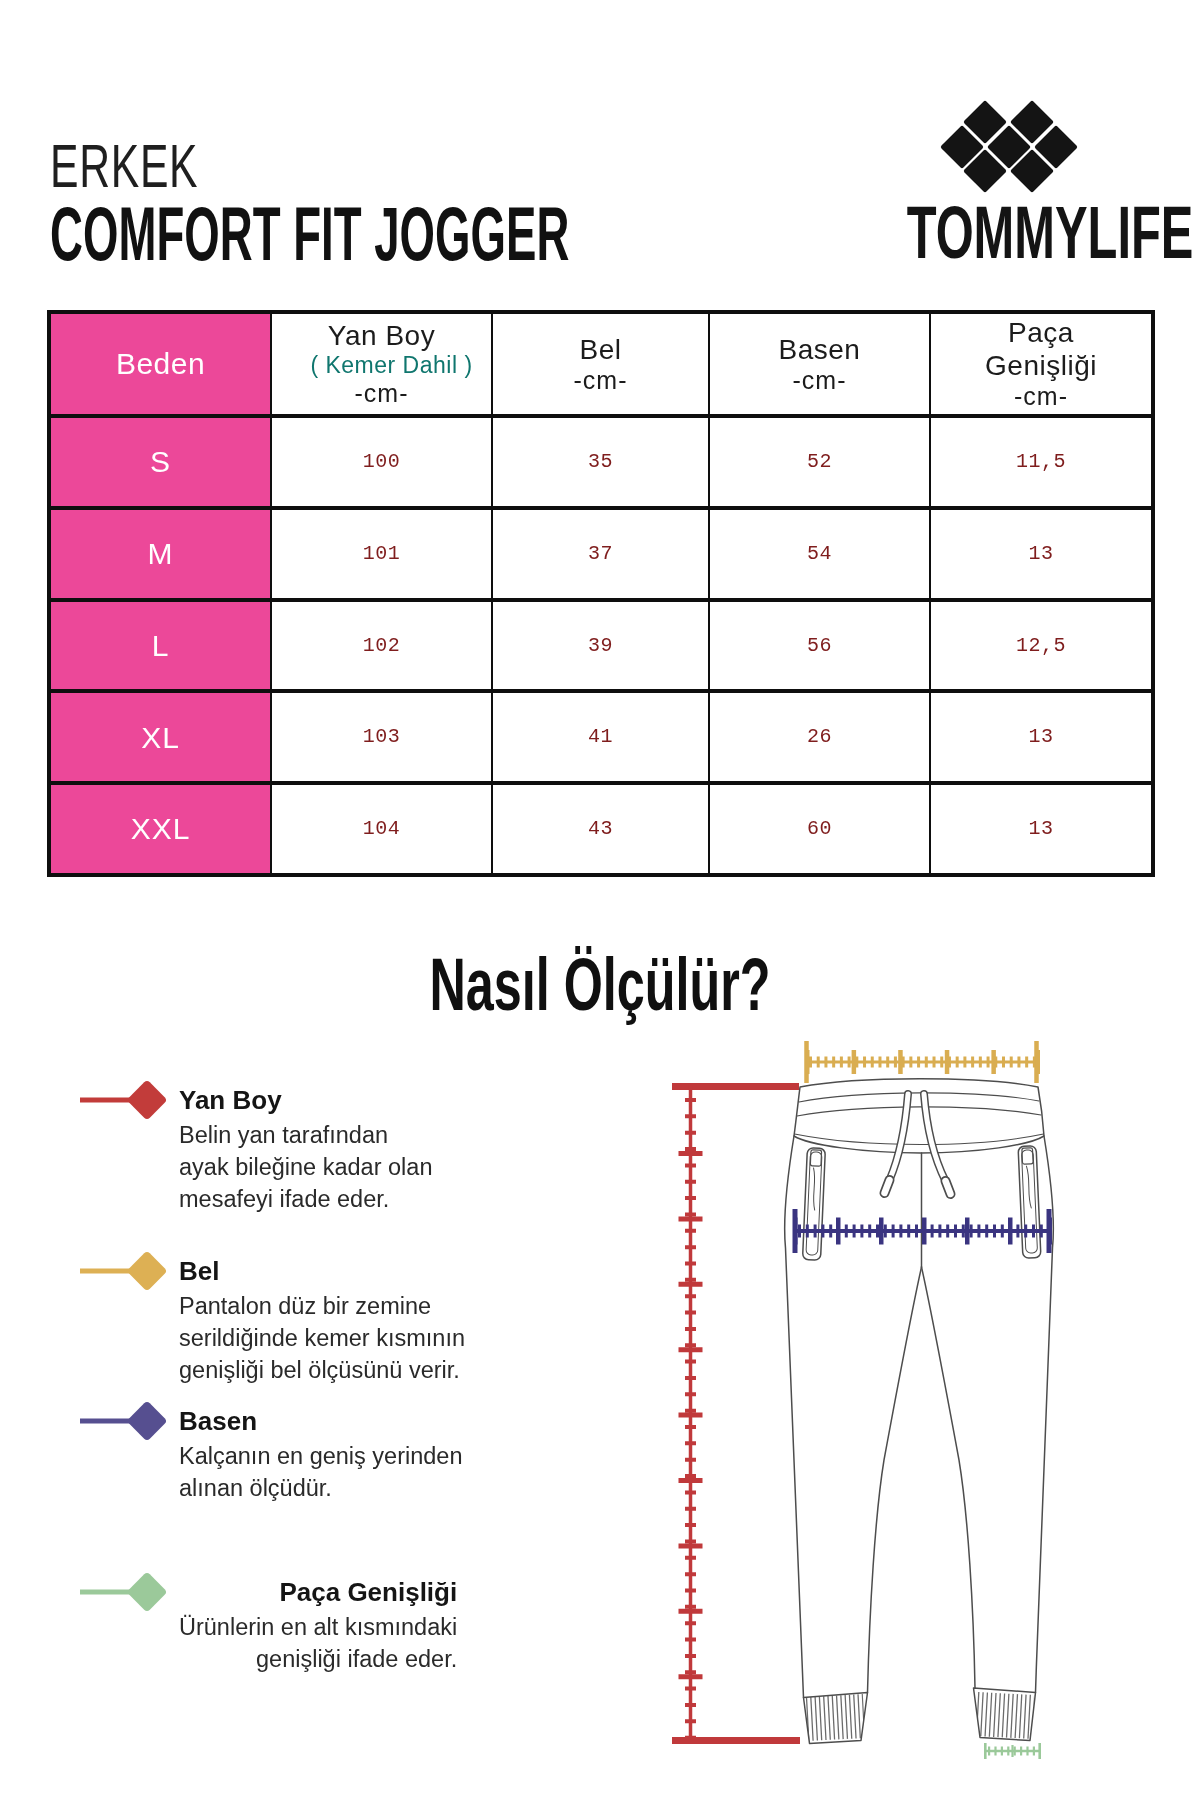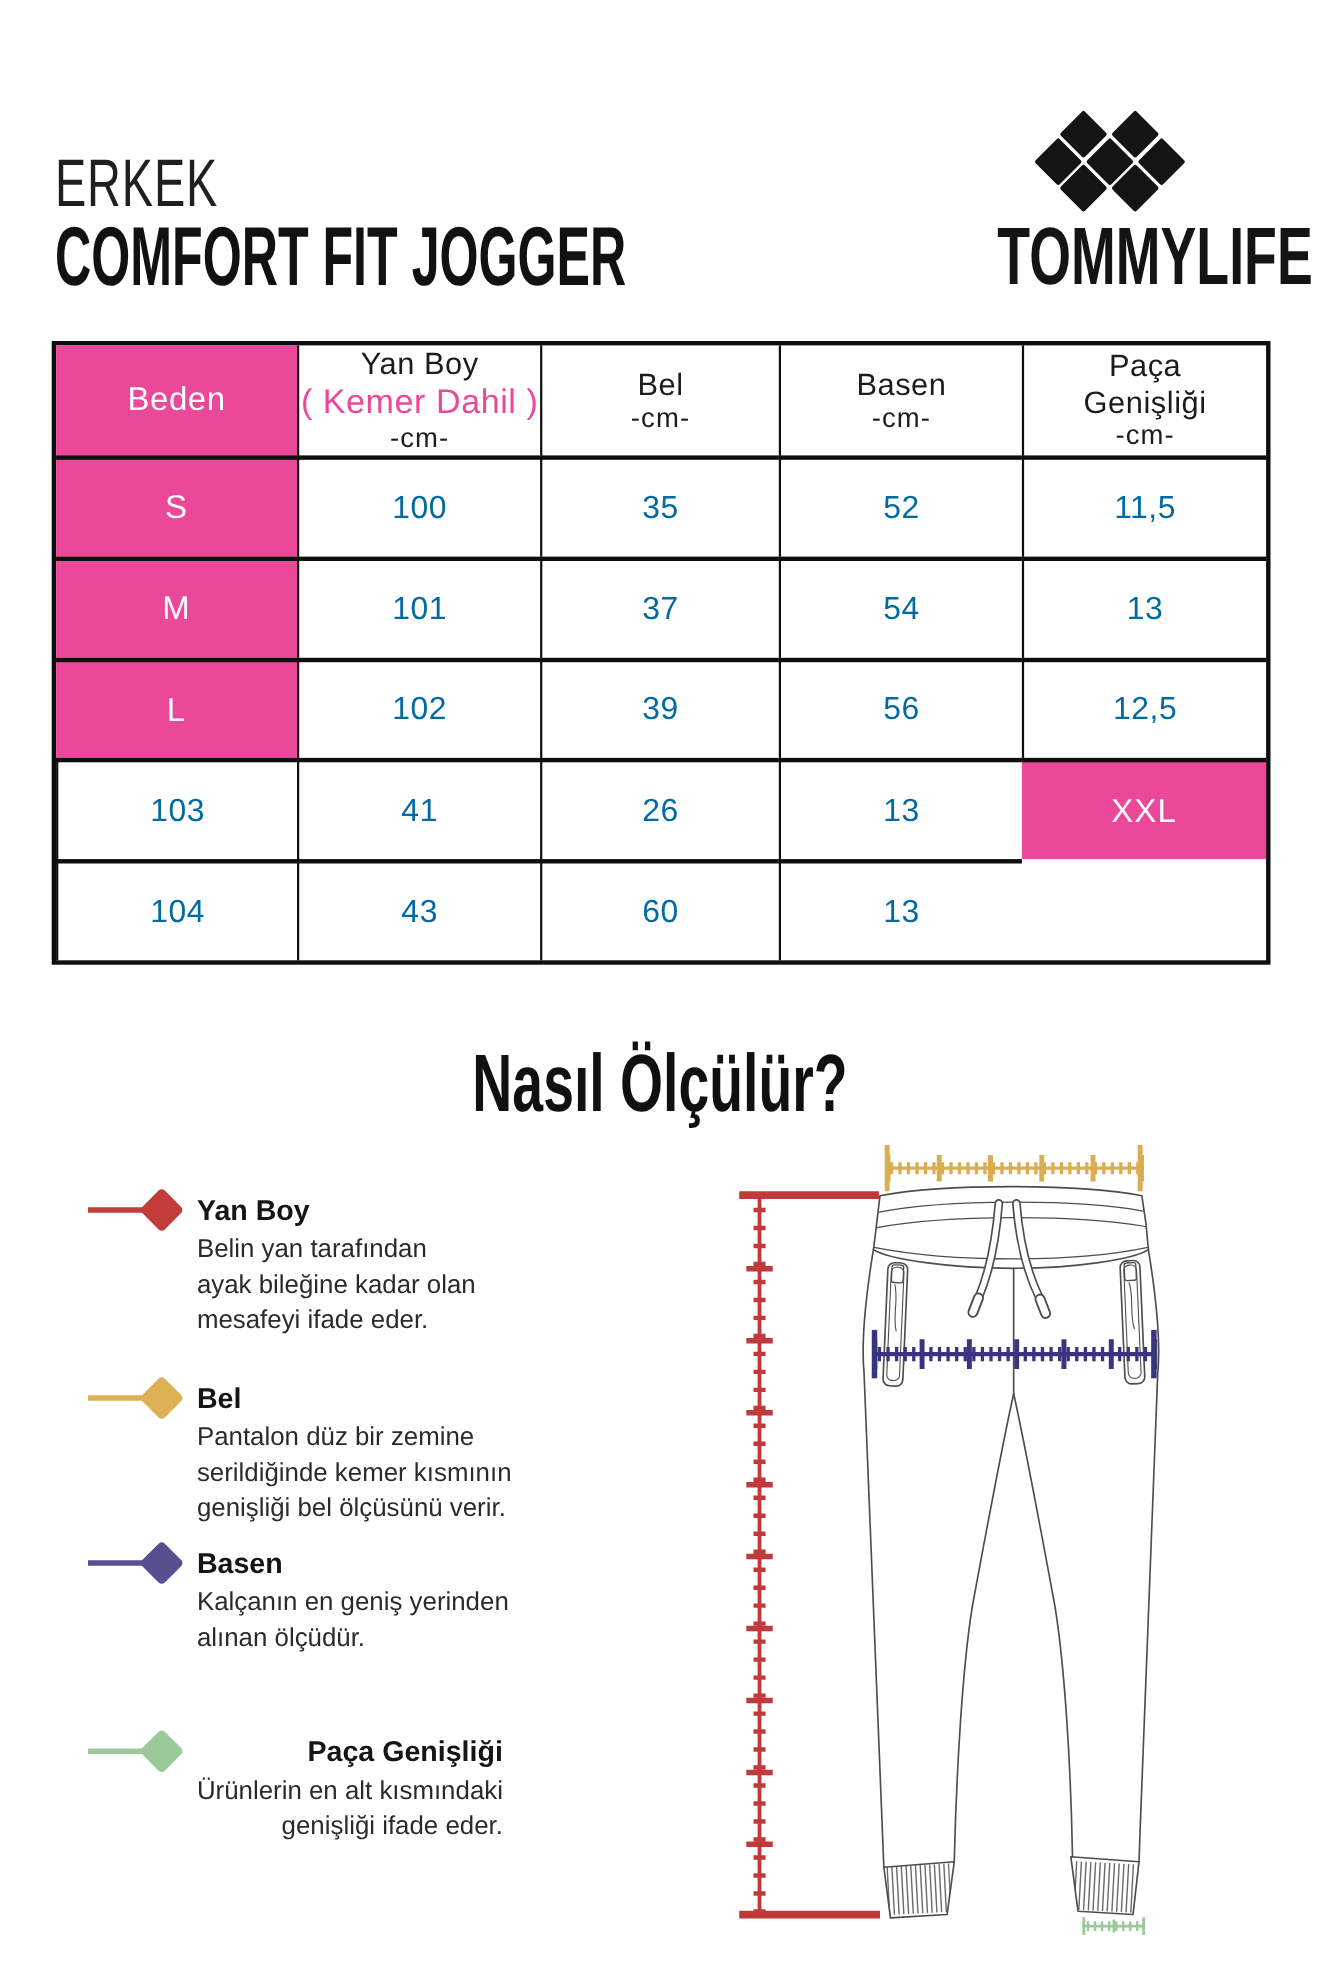--- a/index.html
+++ b/index.html
@@ -22,25 +22,25 @@
   .size-table{position:absolute;left:47px;top:310px;width:1100px;height:559px;
             border:4px solid #0e0e0e;display:grid;
             grid-template-columns:219px 221px 217px 221px 1fr;
             grid-template-rows:100px repeat(5,1fr);}
   .cell{display:flex;flex-direction:column;align-items:center;justify-content:center;
             border-left:2px solid #0e0e0e;border-top:4px solid #0e0e0e;
             text-align:center;line-height:1.18;}
   .cell.c0{border-left:none;background:#ec4899;color:#ffffff;}
   .cell.hrow{border-top:none;}
   .hd-main{font-size:28px;letter-spacing:0.5px;color:#1c1c1c;}
-  .hd-sub{font-size:31px;letter-spacing:0.5px;color:#ec4899;}
+  .hd-sub{font-size:23px;letter-spacing:0.5px;color:#0f766e;margin-left:20px;}
   .hd-cm{font-size:25px;letter-spacing:1px;color:#1c1c1c;}
   .c0 .hd-main{font-size:30px;color:#fff;}
   .size-lab{font-size:30px;letter-spacing:1px;}
-  .val{font-size:29px;letter-spacing:0.5px;color:#0369a1;}
+  .val{font-size:20px;letter-spacing:0.5px;color:#7f1d1d;font-family:Liberation Mono, monospace;}
 
   
   .measure-heading{position:absolute;left:600px;top:948px;font-size:74px;font-weight:700;
             line-height:1;transform:translateX(-50%) scaleX(0.68);transform-origin:50% 50%;
             color:#101010;white-space:nowrap;}
   .m-item{position:absolute;left:75px;}
   .m-marker{position:absolute;left:2px;top:-9px;}
   .m-content{margin-left:104px;}
   .m-name{font-size:26px;font-weight:700;color:#151515;line-height:1.1;}
   .m-desc{margin-top:4px;font-size:23.5px;color:#2a2a2a;line-height:32px;}
@@ -133,20 +133,23 @@
     <div class="cell">
         <span class="val">39</span>
       </div>
     <div class="cell">
         <span class="val">56</span>
       </div>
     <div class="cell">
         <span class="val">12,5</span>
       </div>
 
+    <div class="cell c0">
+        <span class="size-lab">XL</span>
+      </div>
     <div class="cell">
         <span class="val">103</span>
       </div>
     <div class="cell">
         <span class="val">41</span>
       </div>
     <div class="cell">
         <span class="val">26</span>
       </div>
     <div class="cell">

